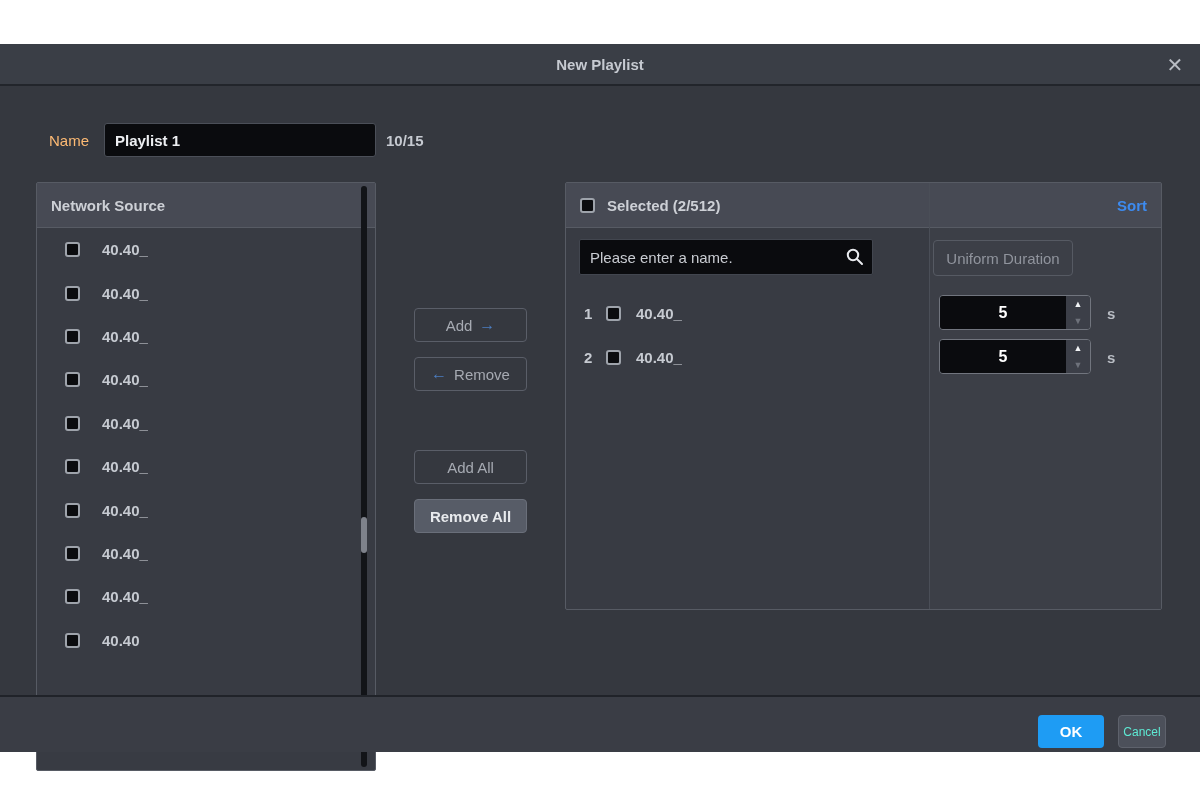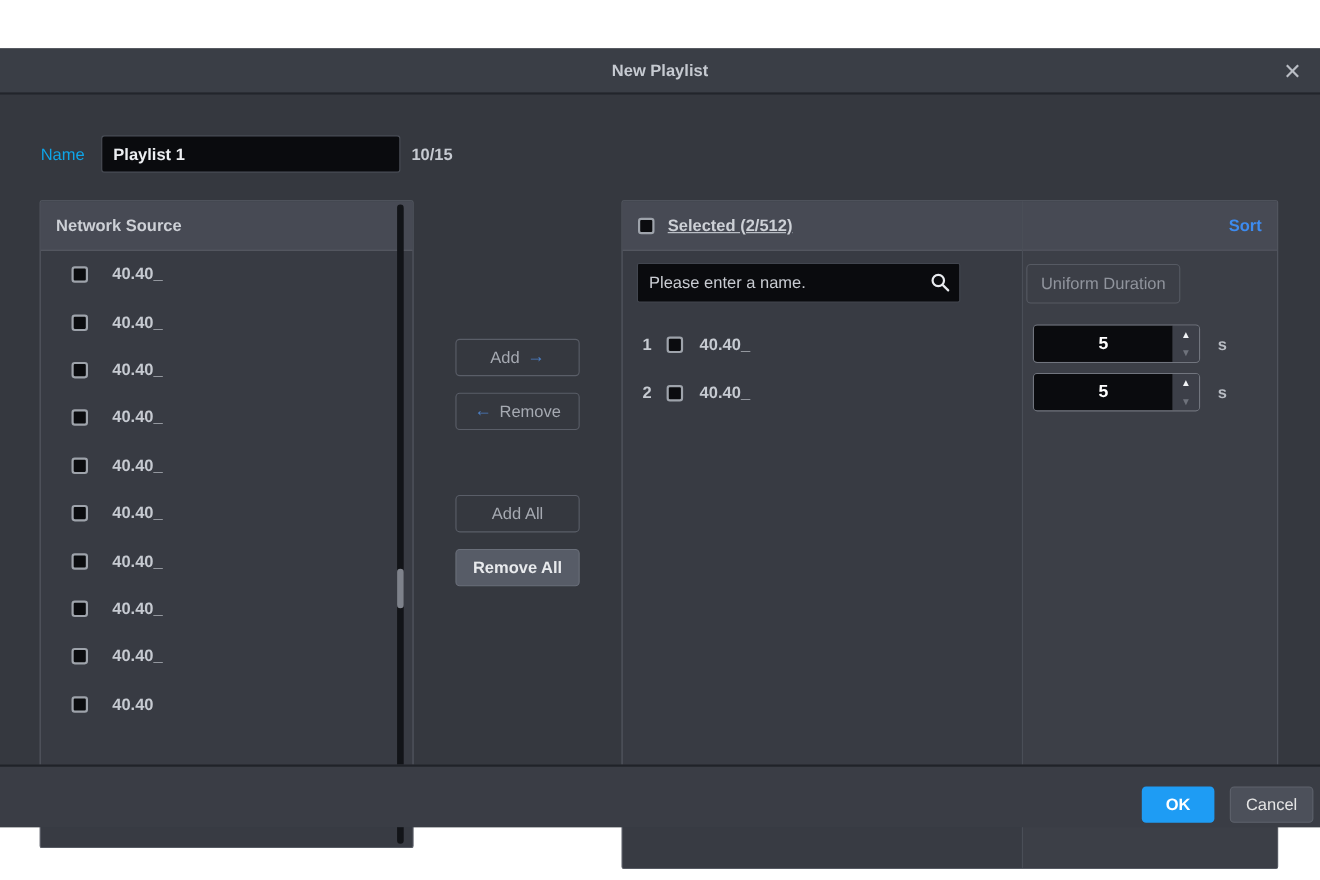--- a/index.html
+++ b/index.html
@@ -14,21 +14,21 @@
     background:#3A3E46; border-bottom:2px solid #22252B;
     display:flex; align-items:center; justify-content:center; }
   .titlebar .title { font-size:15px; font-weight:600; color:#C6CAD1; }
   .close-x { position:absolute; right:12px; top:8px; width:26px; height:26px;
     font-size:20px; color:#B9BDC4; display:flex; align-items:center; justify-content:center;
     cursor:pointer; font-weight:400; }
 
   
   .name-row { position:absolute; left:37px; top:79px; height:34px;
     display:flex; align-items:center; }
-  .name-label { font-size:15px; color:#0ea5e9; margin-right:15px; }
+  .name-label { font-size:15px; color:#fdba74; margin-right:15px;margin-left:12px; }
   .name-input { width:272px; height:34px; background:#0A0B0E;
     border:1px solid #4B4F58; border-radius:3px; color:#EDEFF2;
     font-size:15px; font-weight:700; padding:0 10px;
     font-family:"Liberation Sans", sans-serif; outline:none; }
   .name-counter { font-size:15px; font-weight:700; color:#C6CAD1; margin-left:10px; }
 
   
   .panel { position:absolute; background:#383B43; border:1px solid #575B64; border-radius:2px; }
   .panel-header { height:45px; background:#474A54; display:flex; align-items:center;
     padding:0 14px; font-size:15px; font-weight:600; color:#CDD0D6;
@@ -49,21 +49,21 @@
 
   
   .t-btn { position:absolute; width:113px; height:34px; background:transparent;
     border:1px solid #5A5E68; border-radius:4px; color:#A6AAB2; font-size:15px;
     font-family:"Liberation Sans", sans-serif; display:flex; align-items:center;
     justify-content:center; gap:7px; cursor:pointer; }
   .t-btn .arrow { color:#4C7EC2; font-size:16px; font-weight:700; }
   .t-btn.filled { background:#575C67; border-color:#6A6F7A; color:#E8EAED; font-weight:600; }
 
   
-  .sel-panel { left:565px; top:138px; width:597px; height:608px;text-decoration:underline; }
+  .sel-panel { left:565px; top:138px; width:597px; height:428px; }
   .sel-header { position:relative; }
   .sel-title { margin-left:12px; }
   .sort-link { position:absolute; right:14px; font-size:15px; font-weight:700;
     color:#3D8BF0; cursor:pointer; }
   .col-divider { position:absolute; left:363px; top:0; bottom:0; width:1px;
     background:#4A4E57; }
   .right-col-bg { position:absolute; left:364px; top:45px; right:0; bottom:0;
     background:#3C3F47; }
 
   .search-wrap { position:absolute; left:13px; top:56px; width:294px; height:36px; }
@@ -95,23 +95,23 @@
   .spin-down { color:#6E727B; }
   .dur-unit { position:absolute; left:541px; top:0; height:44px; display:flex;
     align-items:center; font-size:15px; font-weight:700; color:#B9BDC4; }
 
   
   .footer { position:absolute; left:0; bottom:0; width:100%; height:57px;
     background:#3A3D45; border-top:2px solid #202329; }
   .ok-btn { position:absolute; left:1038px; top:18px; width:66px; height:33px;
     background:#1E9CF4; border:none; border-radius:4px; color:#FFFFFF;
     font-size:15px; font-weight:600; font-family:"Liberation Sans", sans-serif; cursor:pointer; }
-  .cancel-btn { position:absolute; left:1118px; top:18px; width:76px; height:33px;
-    background:#4C505A; border:1px solid #5E626C; border-radius:4px; color:#e5e5e5;
-    font-size:15px; font-family:"Liberation Sans", sans-serif; cursor:pointer; }
+  .cancel-btn { position:absolute; left:1118px; top:18px; width:48px; height:33px;
+    background:#4C505A; border:1px solid #5E626C; border-radius:4px; color:#5eead4;
+    font-size:12px; font-family:"Liberation Sans", sans-serif; cursor:pointer; }
 </style>
 </head>
 <body>
 
 <div class="dialog">
 
   <div class="titlebar">
     <span class="title">New Playlist</span>
     <span class="close-x">✕</span>
   </div>

